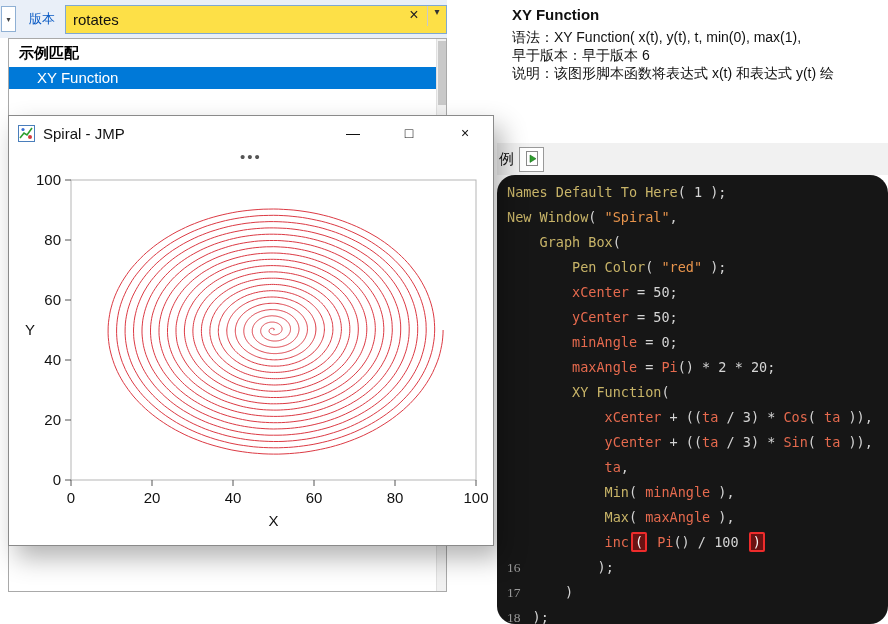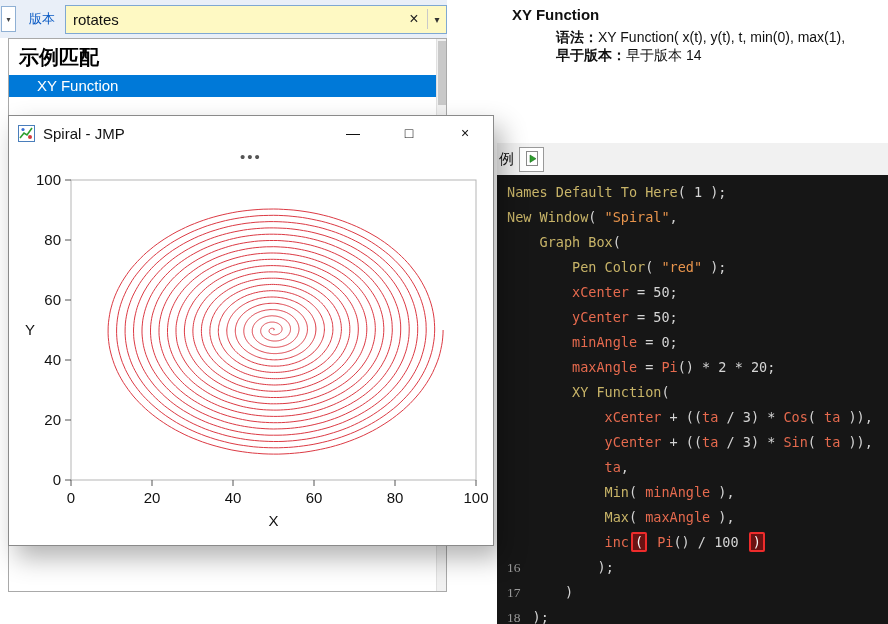--- a/index.html
+++ b/index.html
@@ -17,67 +17,68 @@
     background:var(--topbar-bg,#e9eff8);
     display:flex; align-items:center;
   }
   .collapse-btn {
     width:15px; height:26px; margin-left:1px; background:#fff;
     border:1px solid #8fb0d4; display:flex; align-items:center; justify-content:center;
     font-size:8px; color:#444; cursor:pointer;
   }
   .version-link { color:var(--link,#0b5bc4); font-size:13px; margin:0 10px 0 13px; cursor:pointer; white-space:nowrap; }
   .search-box {
-    flex:1; height:29px; margin-right:0; background:#fef9c3;
-    border:1px solid #7fa8d2; display:flex; align-items:center;
+    flex:1; height:29px; margin-right:0; background:#fde047;
+    border:1px solid #7fa8d2; display:flex; 
   }
   .search-input {
     flex:1; height:100%; border:none; outline:none; font-size:15px; padding:0 7px;
     font-family:inherit; color:#111; background:transparent;
   }
   .search-clear { width:26px; text-align:center; font-size:16px; color:#222; cursor:pointer; }
   .search-divider { width:1px; height:20px; background:#c9c9c9; }
   .search-drop { width:18px; text-align:center; font-size:10px; color:#333; cursor:pointer; }
 
   
   .list-panel {
     position:absolute; left:8px; top:38px; width:439px; height:554px;
     background:#fff; border:1px solid #a9a9a9;
   }
-  .list-header { font-weight:bold; font-size:20px; color:#000; padding:5px 0 4px 10px; }
+  .list-header { font-weight:bold; font-size:15px; color:#000; padding:5px 0 4px 10px; }
   .list-item { font-size:15px; padding:2px 0 3px 28px; cursor:pointer; white-space:nowrap; }
   .list-item.selected { background:var(--selection-bg,#0079d8); color:var(--selection-text,#fff); }
   .list-scrollbar { position:absolute; right:0; top:0; bottom:0; width:10px; background:#f1f1f1; border-left:1px solid #e0e0e0; }
   .list-scroll-thumb { position:absolute; left:1px; top:2px; width:8px; height:64px; background:#c9c9c9; }
 
   
   .doc-panel { position:absolute; left:512px; top:0; right:0; background:#fff; }
   .doc-title { font-weight:bold; font-size:15px; padding-top:6px; white-space:nowrap; }
   .doc-rows { margin-top:5px; }
   .doc-row { font-size:14px; line-height:18px; white-space:nowrap; overflow:hidden; }
-  .doc-row b { font-weight:bold;margin-left:44px; }
+  .doc-row b { font-weight:normal; }
 
   .example-bar {
     position:absolute; left:497px; top:143px; right:0; height:32px;
     background:var(--toolbar-bg,#f1f1f1); display:flex; align-items:center;
   }
   .example-label { font-size:15px; margin-left:2px; }
   .run-btn {
     width:25px; height:25px; margin-left:5px; background:#fff;
     border:1px solid #999; display:flex; align-items:center; justify-content:center; cursor:pointer;
   }
 
   
   .code-pane {
     position:absolute; left:497px; top:175px; right:0; bottom:0;
     background:var(--code-bg,#161616);
     font-family:"DejaVu Sans Mono","Liberation Mono",monospace;
     font-size:13.5px; line-height:25px; padding:5px 0 0 10px;
     white-space:pre; overflow:hidden;
     color:var(--code-plain,#d4d4d4);
+    border-radius:18px;
   }
   .code-line { height:25px; }
   .ln { color:var(--code-linenum,#999); margin-right:12px;font-family:Liberation Serif, serif; }
   .tk-fn  { color:var(--code-fn,#c8b468); }
   .tk-var { color:var(--code-var,#e66a4e); }
   .tk-str { color:var(--code-str,#e8944c); }
   .tk-num { color:var(--code-plain,#d4d4d4); }
   .tk-pl  { color:var(--code-plain,#d4d4d4); }
   .tk-err {
     border:2px solid var(--paren-error,#ee2c2c); background:#6a1212; color:#f5f5f5;
@@ -122,21 +123,22 @@
     </div>
   <div class="list-scrollbar">
     <div class="list-scroll-thumb"></div>
   </div>
 </div>
 
 <div class="doc-panel">
   <div class="doc-title">XY Function</div>
   <div class="doc-rows">
       <div class="doc-row"><b>语法：</b><span>XY Function( x(t), y(t), t, min(0), max(1),</span></div>
-      <div class="doc-row"><b>早于版本：</b><span>早于版本 14</span></div>
+      <div class="doc-row"><b>早于版本：</b><span>早于版本 6</span></div>
+      <div class="doc-row"><b>说明：</b><span>该图形脚本函数将表达式 x(t) 和表达式 y(t) 绘</span></div>
     </div>
 </div>
 
 <div class="example-bar">
   <span class="example-label">例</span>
   <div class="run-btn">
     <svg width="18" height="18" viewBox="0 0 18 18">
       <rect x="3.5" y="1.5" width="11" height="14" fill="#ffffff" stroke="#8a8a8a"></rect>
       <path d="M7 5 L13 8.7 L7 12.4 Z" fill="#2e9e2e" stroke="#1d6f1d" stroke-width="0.6"></path>
     </svg>

